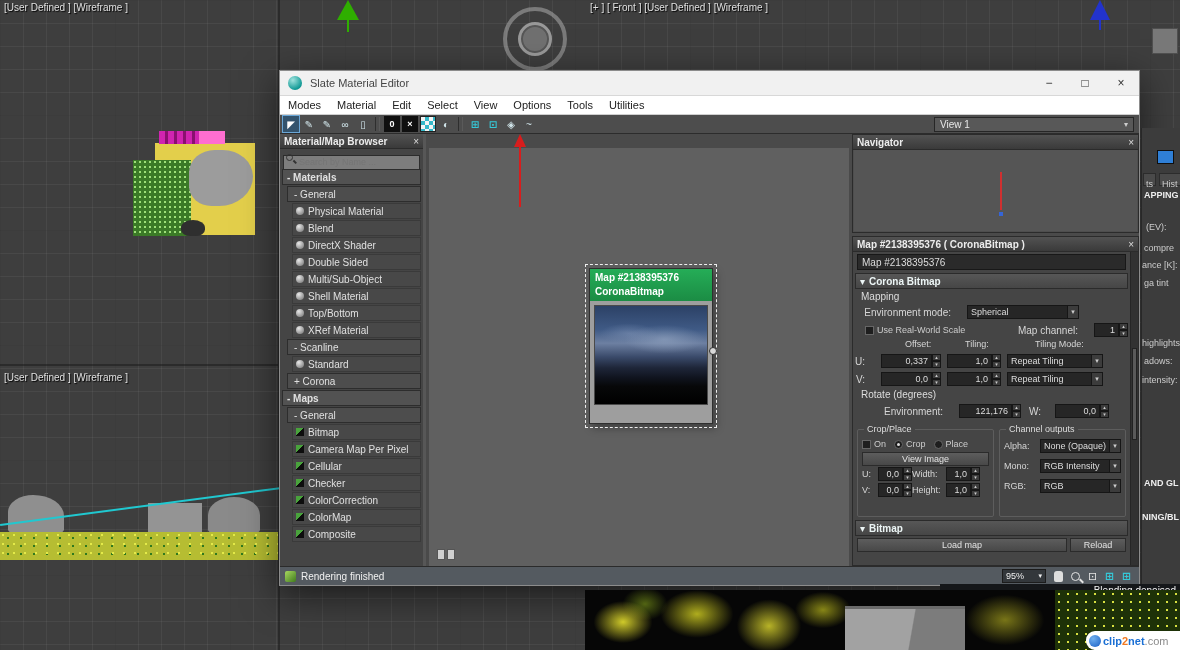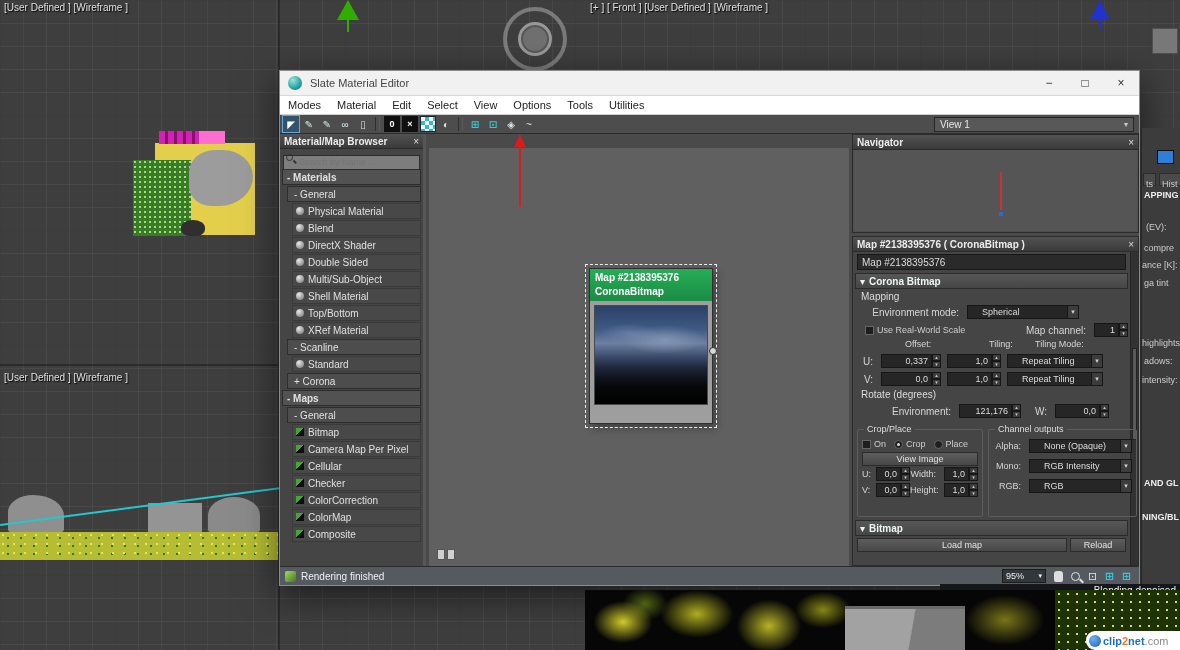--- a/index.html
+++ b/index.html
@@ -123,24 +123,24 @@
   .nav-mark-blue { position:absolute; left:145px; top:62px; width:4px; height:4px; background:#3565d8; }
 
   .params { position:absolute; left:0; top:102px; width:100%; bottom:0; background:#454545; border:1px solid #2b2b2b; overflow:hidden; font-size:10px; color:#ccc; }
   .pscroll { position:absolute; right:0; top:15px; bottom:0; width:8px; background:#323232; border-left:1px solid #262626; }
   .pscroll .thumb { position:absolute; left:1px; right:1px; top:96px; height:92px; background:#5a5a5a; border:1px solid #222; }
   .pinner { position:absolute; left:0; top:15px; right:8px; bottom:0; }
   .name-row { padding:2px 4px; }
   .name-row input { width:100%; height:16px; background:#2a2a2a; border:1px solid #181818; color:#dcdcdc; font-size:10px; padding:0 4px; font-family:inherit; }
   .rollout { height:16px; background:linear-gradient(#575757,#464646); border:1px solid #2b2b2b; display:flex; align-items:center; font-weight:bold; color:#ecf5f5; font-size:10px; padding:0 4px; gap:4px; margin:1px 2px; }
   .prow { display:flex; align-items:center; height:18px; padding:0 2px; }
-  .plabel { text-align:right; padding-right:8px; color:#d6d6d6; }
+  .plabel { text-align:right; padding-right:16px; color:#d6d6d6; }
   .psub { height:13px; line-height:13px; padding-left:8px; color:#ddd; }
   .dd { display:inline-flex; height:14px; background:#262626; border:1px solid #161616; color:#ddd; align-items:center; flex:none; }
-  .dd .v { padding:0 14px; flex:1; white-space:nowrap; overflow:hidden; font-size:9px; }
+  .dd .v { padding:0 3px; flex:1; white-space:nowrap; overflow:hidden; font-size:9px; }
   .dd .ar { width:11px; height:100%; background:#3c3c3c; border-left:1px solid #161616; font-size:7px; display:flex; align-items:center; justify-content:center; color:#ccc; }
   .spin { display:inline-flex; height:14px; flex:none; }
   .spin .v { background:#262626; border:1px solid #161616; color:#ddd; font-size:9px; display:flex; align-items:center; justify-content:flex-end; padding:0 3px; flex:1; }
   .spin .ar { width:9px; display:flex; flex-direction:column; }
   .spin .ar i { flex:1; background:#3c3c3c; border:1px solid #161616; font-size:5px; line-height:5px; color:#ccc; display:flex; align-items:center; justify-content:center; font-style:normal; }
   .cb { width:9px; height:9px; background:#1e1e1e; border:1px solid #666; flex:none; margin-right:3px; }
   .radio { width:9px; height:9px; border-radius:50%; background:#1e1e1e; border:1px solid #666; flex:none; margin-right:3px; position:relative; }
   .radio.sel::after { content:""; position:absolute; left:2px; top:2px; width:3px; height:3px; border-radius:50%; background:#e0e0e0; }
   .hdr3 { position:relative; height:13px; color:#d6d6d6; }
   .hdr3 span { position:absolute; top:0; font-size:9px; }
@@ -445,21 +445,21 @@
               <span class="spin" style="width:34px;">
                 <span class="v">1</span>
                 <span class="ar">
                     <i>▴</i>
                     <i>▾</i>
                   </span>
               </span>
             </div>
             <div class="hdr3">
               <span style="left:52px;text-align:right;">Offset:</span>
-              <span style="left:136px;text-align:right;">Tiling:</span>
+              <span style="left:112px;text-align:right;">Tiling:</span>
               <span style="left:182px;">Tiling Mode:</span>
             </div>
             <div class="prow">
               <span class="plabel" style="width:26px;">U:</span>
               <span class="spin" style="width:60px;margin-right:6px;">
                 <span class="v">0,337</span>
                 <span class="ar">
                     <i>▴</i>
                     <i>▾</i>
                   </span>

